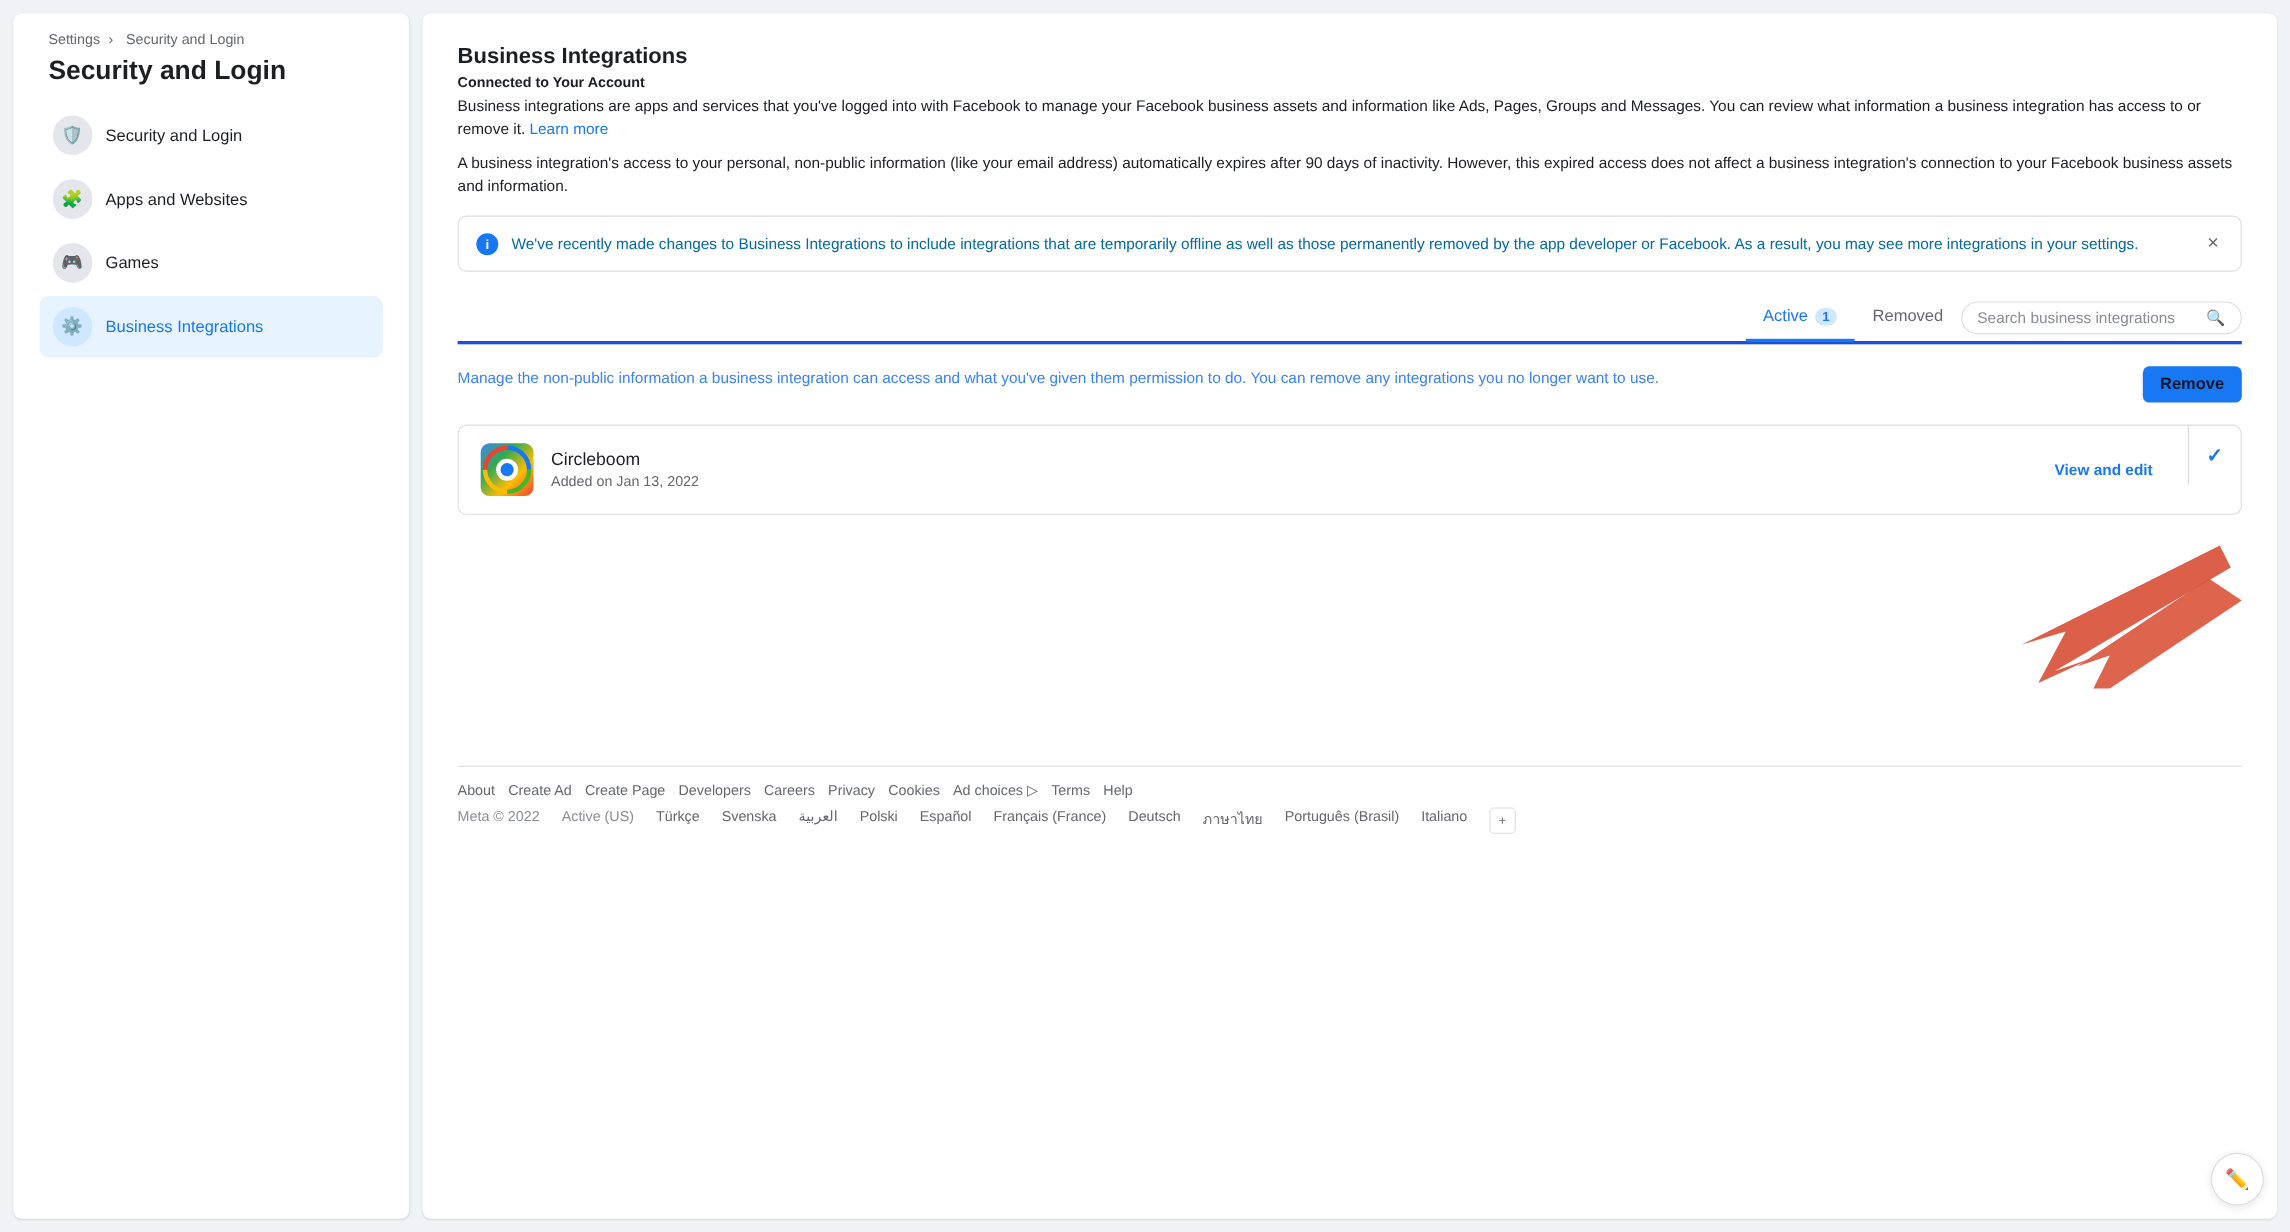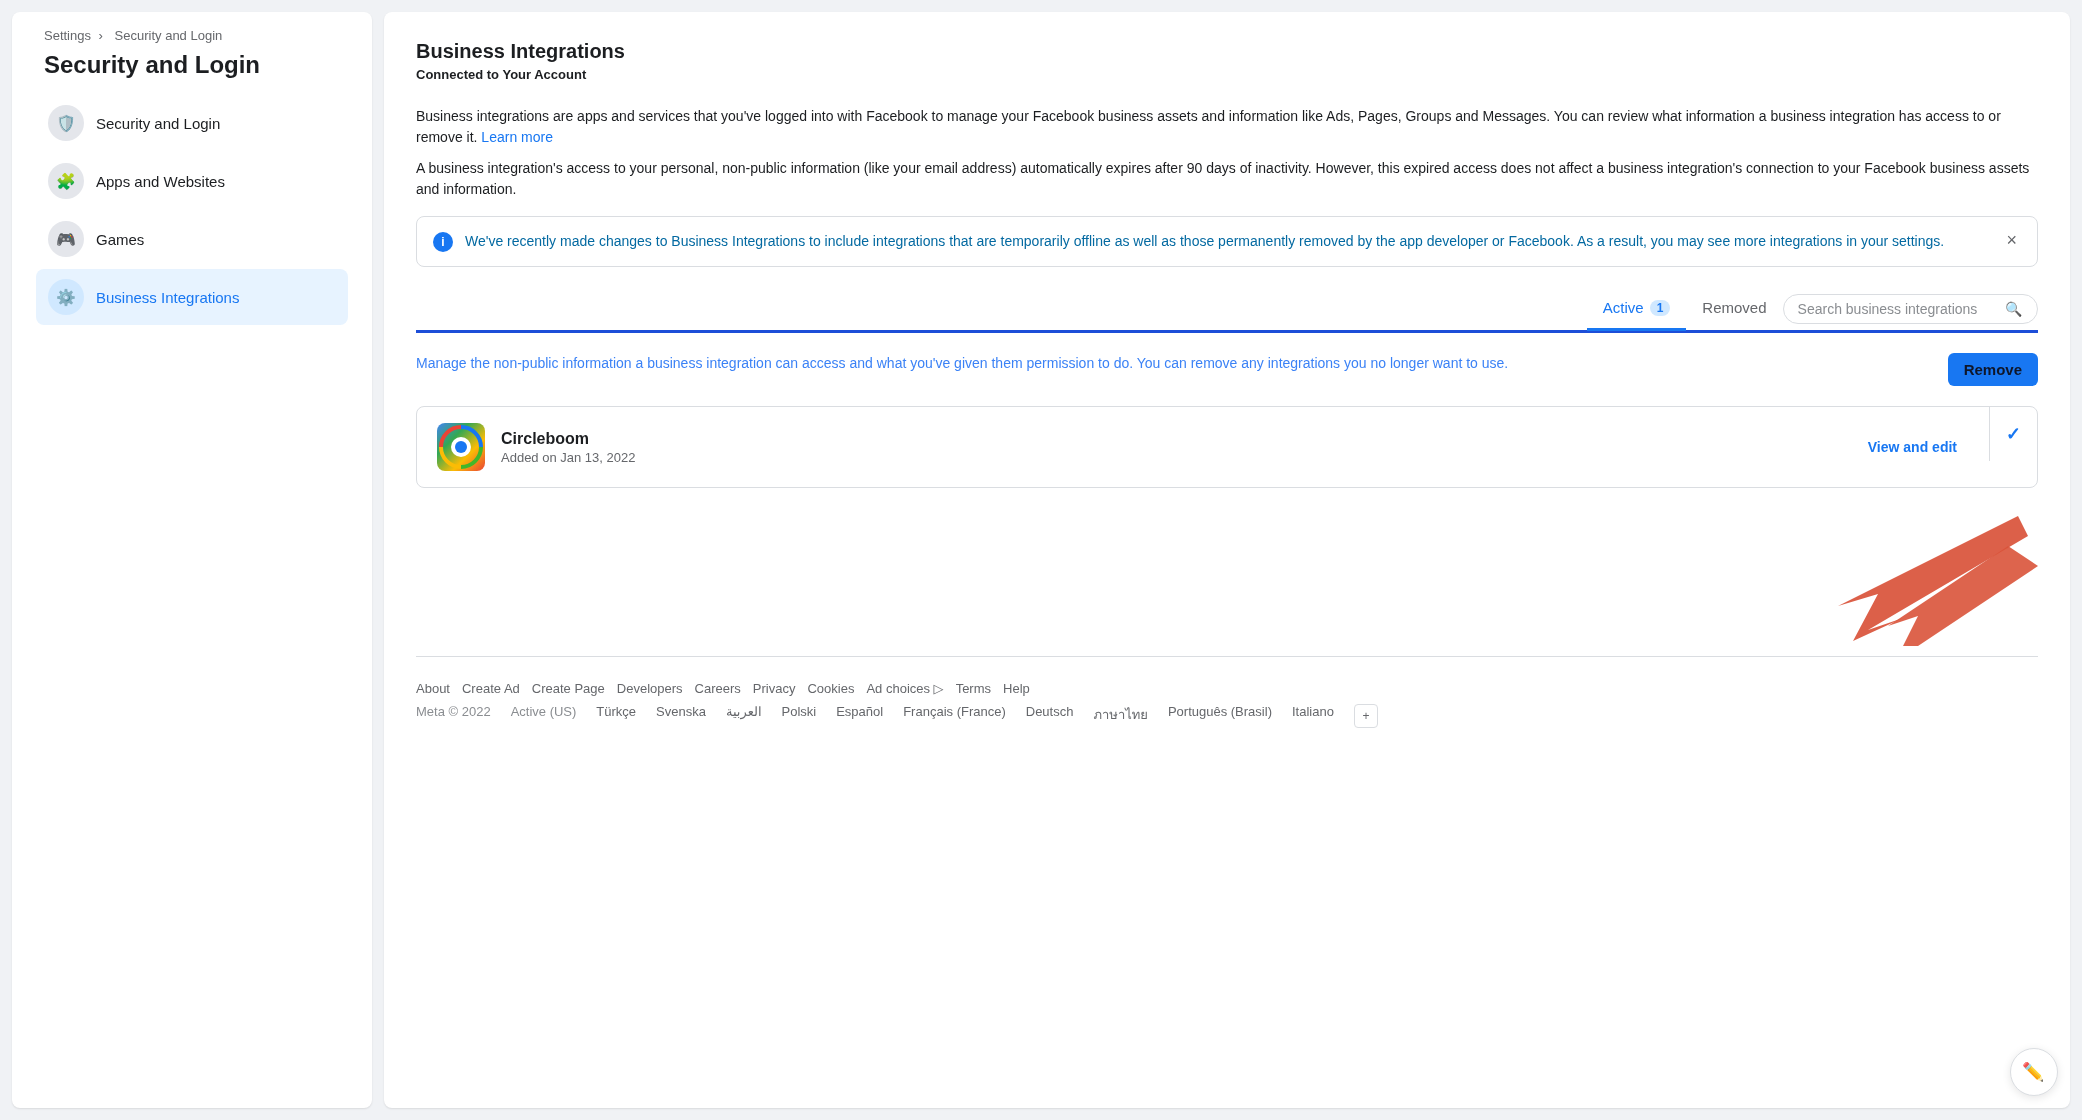--- a/index.html
+++ b/index.html
@@ -84,21 +84,21 @@
     .page-header-title {
       font-size: 20px;
       font-weight: 700;
       color: #1c1e21;
       margin-bottom: 4px;
     }
     .page-header-subtitle {
       font-size: 13px;
       font-weight: 700;
       color: #1c1e21;
-      margin-bottom: 24px;
+      margin-bottom: 4px;
     }
     .description-text {
       font-size: 14px;
       color: #1c1e21;
       line-height: 1.5;
       margin-bottom: 10px;
     }
     .learn-more {
       color: #1877f2;
       text-decoration: none;
@@ -257,21 +257,21 @@
       justify-content: center;
       font-size: 22px;
       flex-shrink: 0;
       overflow: hidden;
     }
     .integration-info {
       flex: 1;
     }
     .integration-name {
       font-size: 16px;
-      font-weight: 700;
+      font-weight: 400;
       color: #1c1e21;
     }
     .integration-date {
       font-size: 13px;
       color: #65676b;
       margin-top: 2px;
     }
     .view-edit-link {
       color: #1877f2;
       font-size: 14px;
@@ -298,21 +298,22 @@
 
     
     .arrow-container {
       position: relative;
       height: 160px;
       margin-top: 8px;
     }
 
     
     .footer {
-      padding-top: 24px;
+      margin-top: 60px;
+      padding-top: 14px;
       border-top: 1px solid #dadde1;
     }
     .footer-links {
       display: flex;
       flex-wrap: wrap;
       gap: 4px 12px;
       margin-bottom: 8px;
     }
     .footer-link {
       font-size: 13px;

